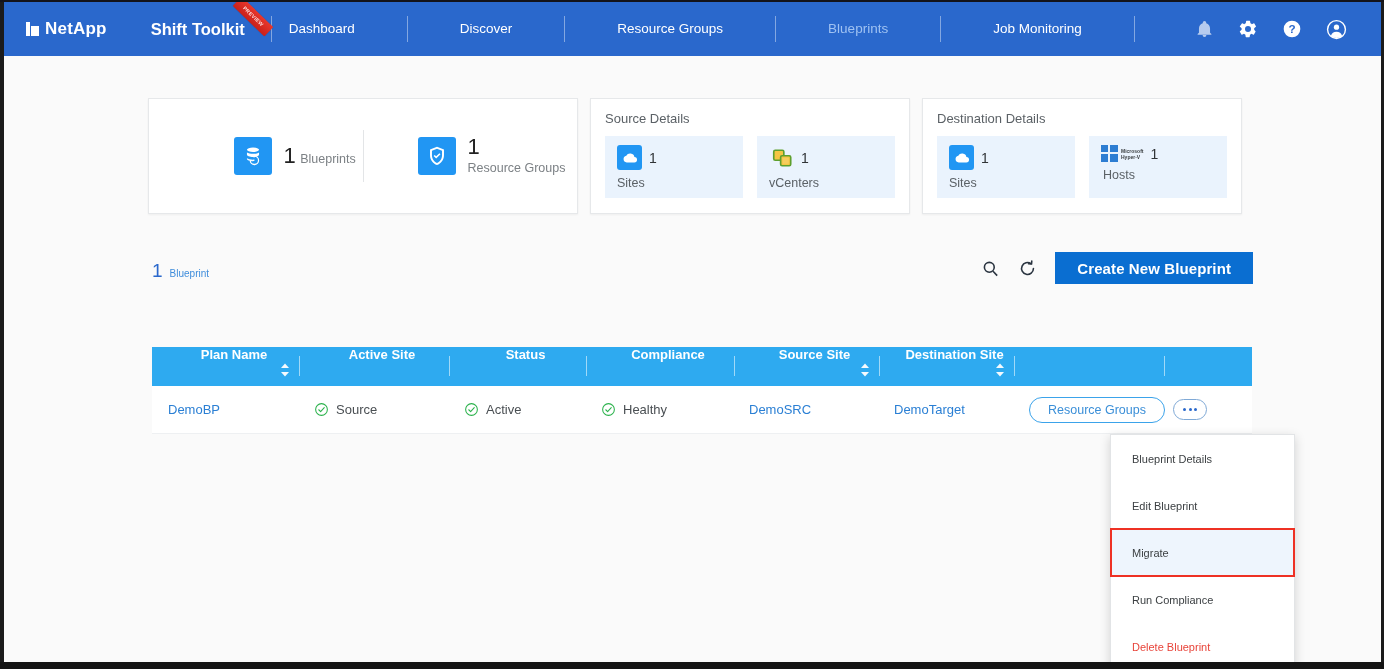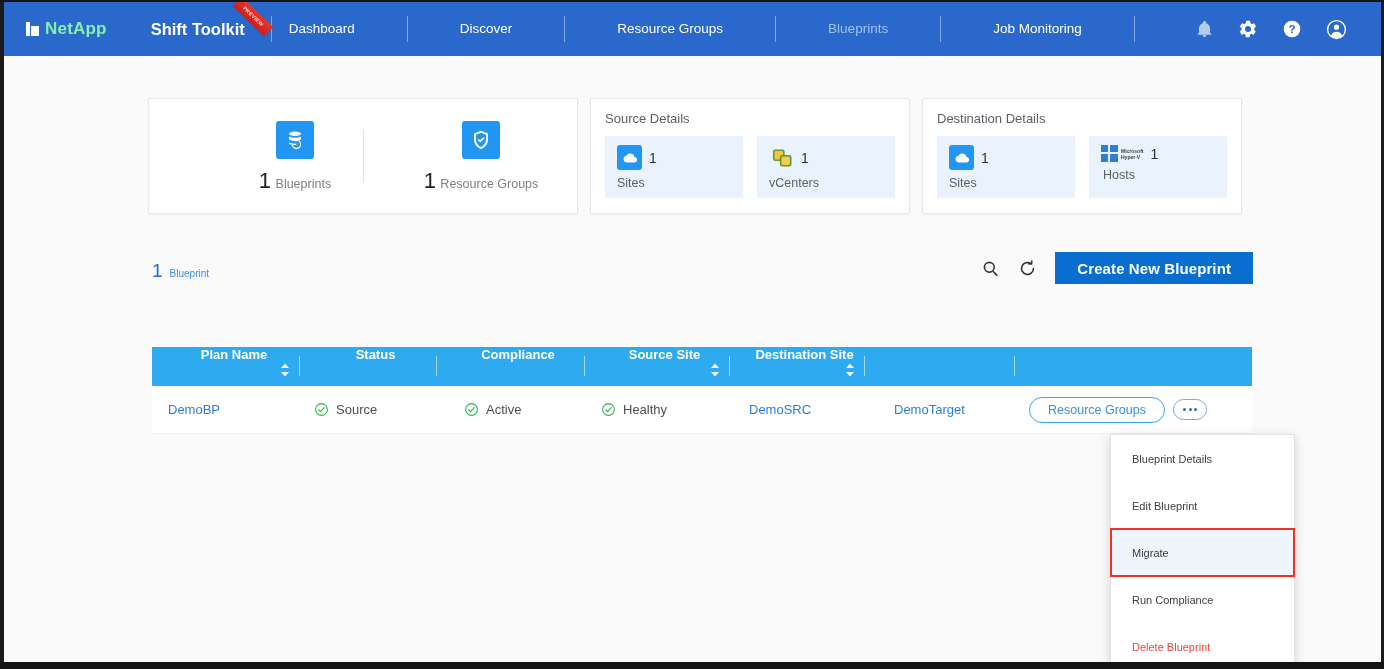--- a/index.html
+++ b/index.html
@@ -25,21 +25,21 @@
   
   .topnav {
     position: absolute; left: 4px; top: 2px;
     width: 1377px; height: 54px;
     background: #2a68cc;
     display: flex; align-items: center;
     box-shadow: 0 1px 2px rgba(0,0,0,.18);
   }
   .brand {
     display:flex; align-items:center; gap:6px;
-    color:#86efac; font-weight:bold; font-size:17px;
+    color:#ffffff; font-weight:bold; font-size:17px;
     margin-left: 22px;
     letter-spacing:.2px;
   }
   .brand .logomark {
     display:inline-block; width:13px; height:14px; position:relative;
   }
   .brand .logomark i {
     position:absolute; background:#fff; display:block;
   }
   .brand .logomark i.b1 { left:0; top:0; width:3.5px; height:14px; }
@@ -95,21 +95,21 @@
     border:1px solid #e6e8ea;
     box-shadow:0 1px 2px rgba(0,0,0,.05);
   }
   
   .card-counters {
     width:430px; height:116px;
     display:flex; align-items:center; justify-content:center; gap:0;
   }
   .counter {
     display:flex; align-items:center; gap:12px;
-    width:175px; justify-content:flex-start; padding-left:52px;flex-direction:column;
+    width:175px; justify-content:flex-start; padding-left:52px;
   }
   .counter.second { padding-left:48px; }
   .tile {
     width:38px; height:38px; border-radius:3px;
     background:#2196f3;
     display:flex; align-items:center; justify-content:center;
     flex: 0 0 auto;
   }
   .counter-text .num {
     font-size:22px; color:#222; line-height:20px; font-weight:400;
@@ -453,20 +453,24 @@
         <div class="th c1">
           <span class="lbl">Plan Name</span>
           <span class="sort">
             <svg width="10" height="16" viewBox="0 0 10 16" fill="#ffffff">
               <polygon points="5,1.5 9,6 1,6"></polygon>
                 <polygon points="5,14.5 9,10 1,10"></polygon>
             </svg>
           </span>
           <span class="sep"></span>
         </div>
+        <div class="th c2">
+          <span class="lbl">Active Site</span>
+          <span class="sep"></span>
+        </div>
         <div class="th c3">
           <span class="lbl">Status</span>
           <span class="sep"></span>
         </div>
         <div class="th c4">
           <span class="lbl">Compliance</span>
           <span class="sep"></span>
         </div>
         <div class="th c5">
           <span class="lbl">Source Site</span>

